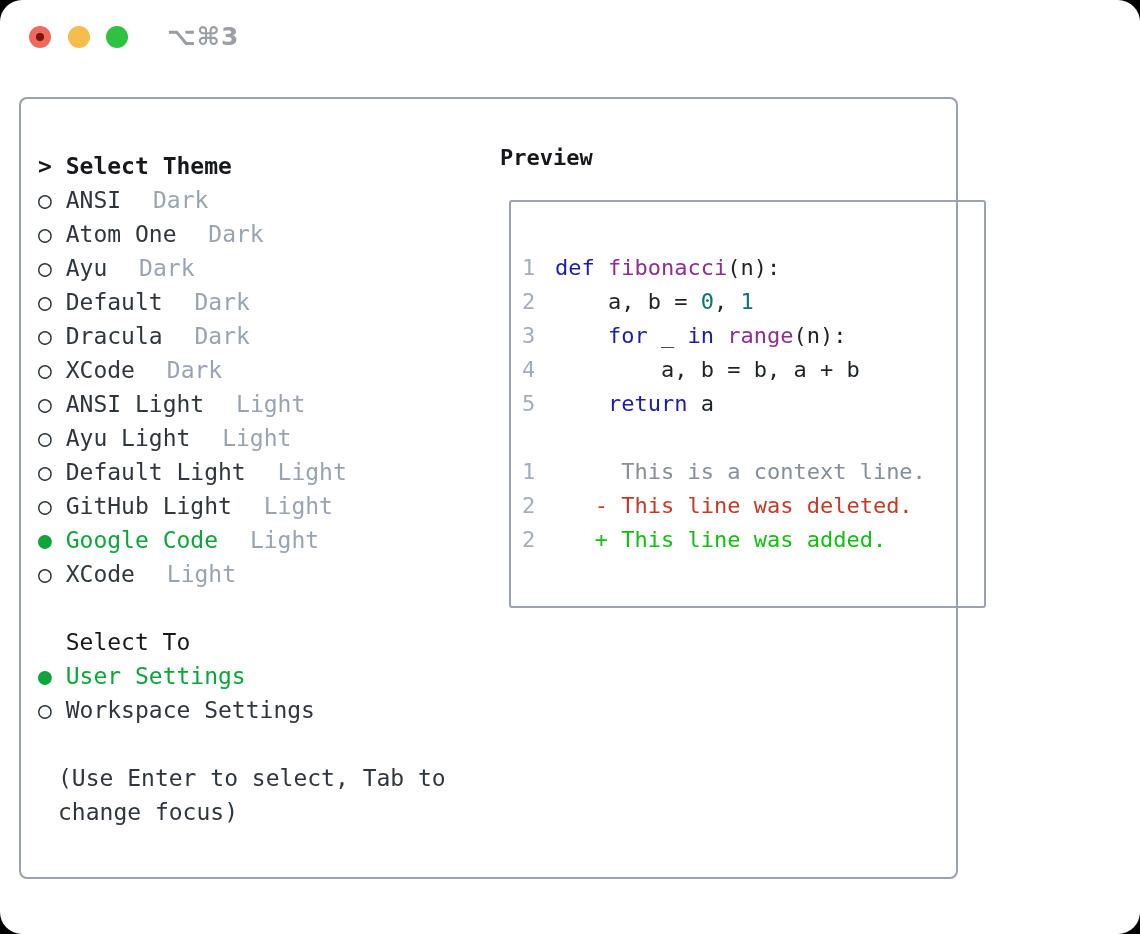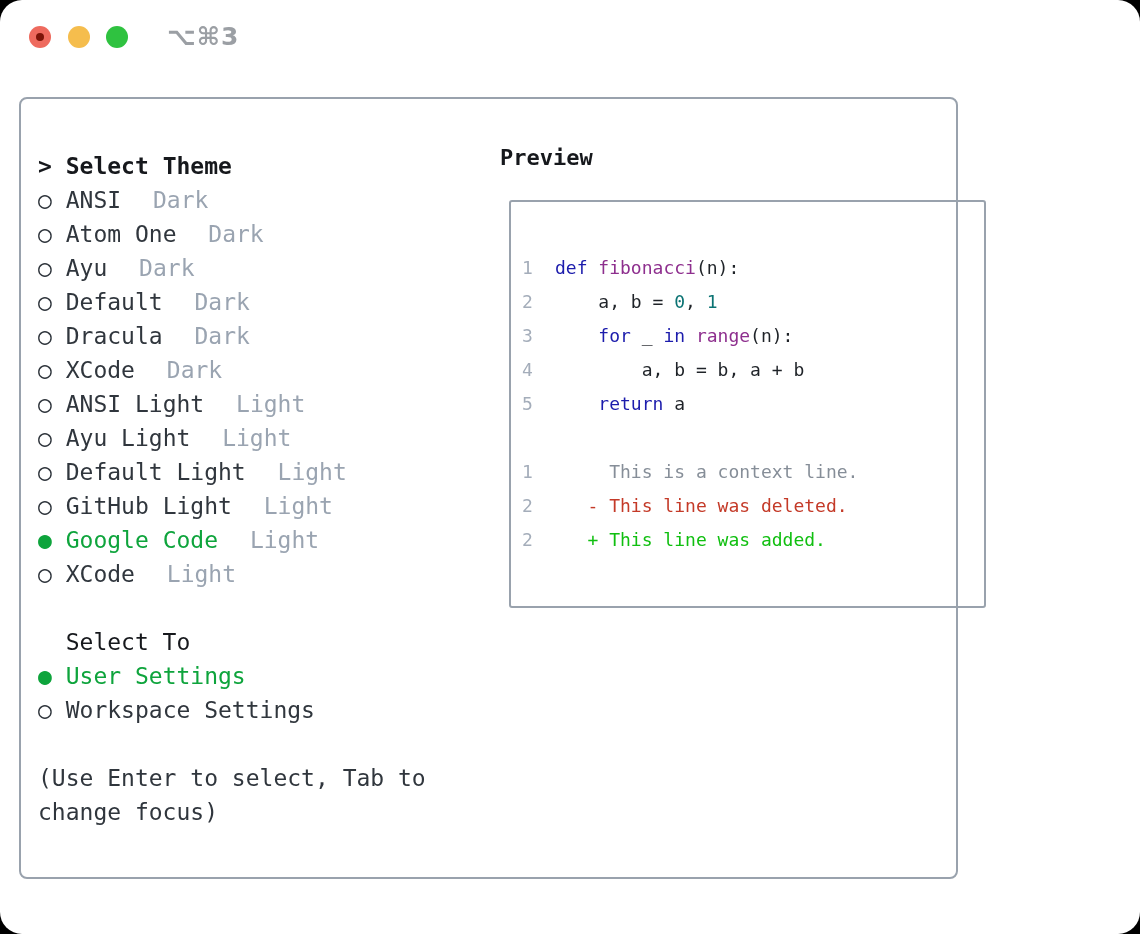--- a/index.html
+++ b/index.html
@@ -29,30 +29,30 @@
   
   .leftcol{position:absolute;left:17px;top:50px;font-size:23px;}
   .lrow{height:34px;line-height:34px;white-space:pre;color:var(--text-dark);}
   .lrow .bullet{margin-right:1ch;color:var(--text-dark);}
   .lrow.header{font-weight:bold;color:var(--text-header);}
   .lrow.header .prefix{margin-right:1ch;}
   .lrow .tvariant{color:var(--text-muted);margin-left:18px;}
   .lrow.sel .bullet,.lrow.sel .tname{color:var(--green-accent);}
   .apply-section{margin-top:34px;}
   .apply-label{padding-left:2ch;color:var(--text-header);}
-  .hint{margin-top:34px;color:var(--text-muted);}
+  .hint{margin-top:34px;color:var(--text-muted);margin-left:20px;}
   
   .preview-title{
     position:absolute;left:479px;top:42px;height:34px;line-height:34px;
     font-size:22px;font-weight:bold;color:var(--text-header);
   }
   .preview-box{
     position:absolute;left:488px;top:101px;width:477px;height:408px;
     box-sizing:border-box;border:2px solid var(--border-gray);border-radius:3px;
-    padding:49px 0 0 11px;overflow:hidden;font-size:18px;
+    padding:49px 0 0 11px;overflow:hidden;font-size:22px;
   }
   .cline{height:34px;line-height:34px;white-space:pre;}
   .cline .ln{display:inline-block;width:33px;color:var(--line-number);}
   .tk-plain{color:var(--code-plain);}
   .tk-keyword{color:var(--code-keyword);}
   .tk-function{color:var(--code-function);}
   .tk-number{color:var(--code-number);}
   .tk-context{color:var(--context-gray);}
   .tk-deleted{color:var(--diff-deleted);}
   .tk-added{color:var(--diff-added);}

